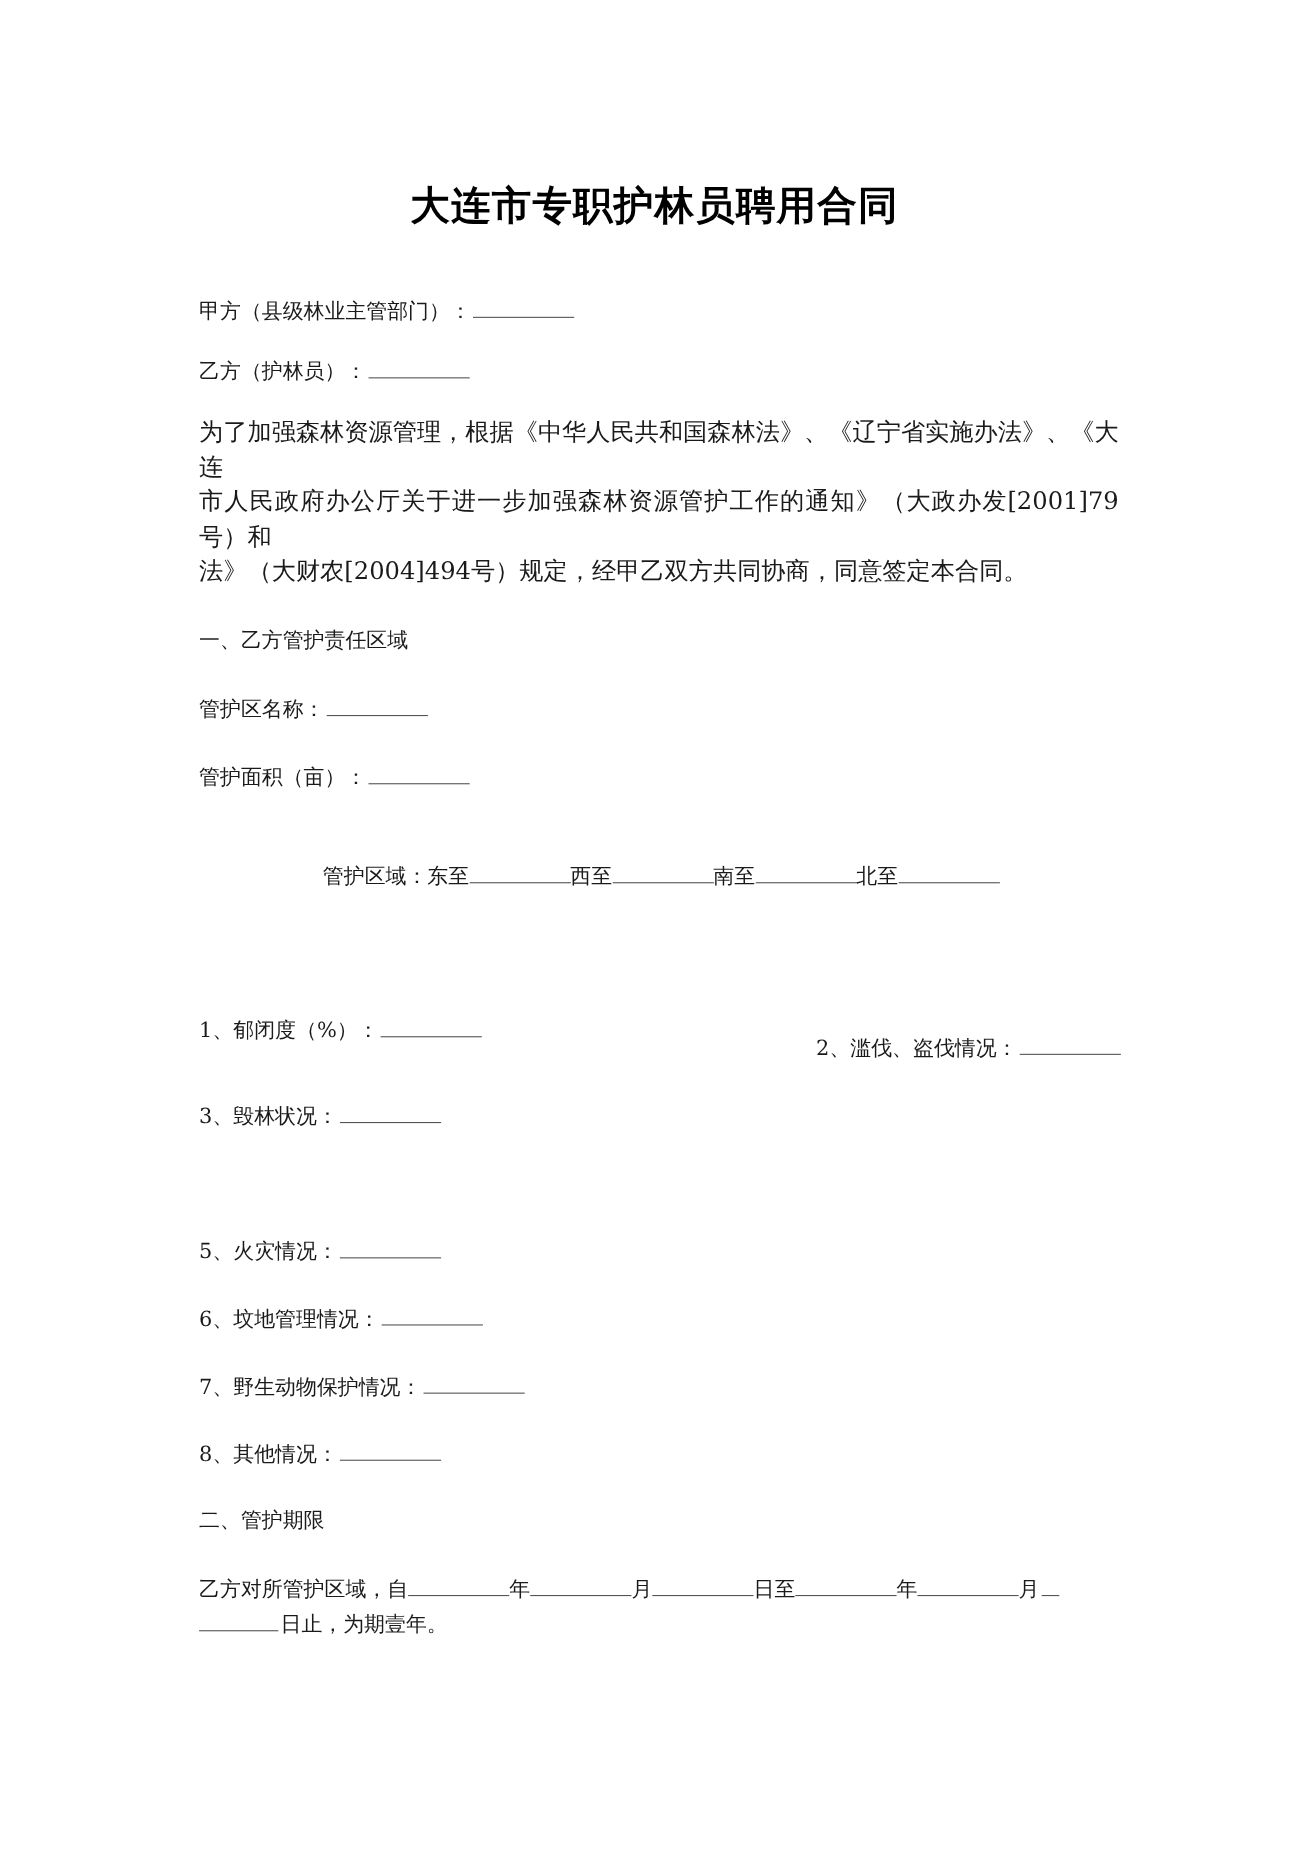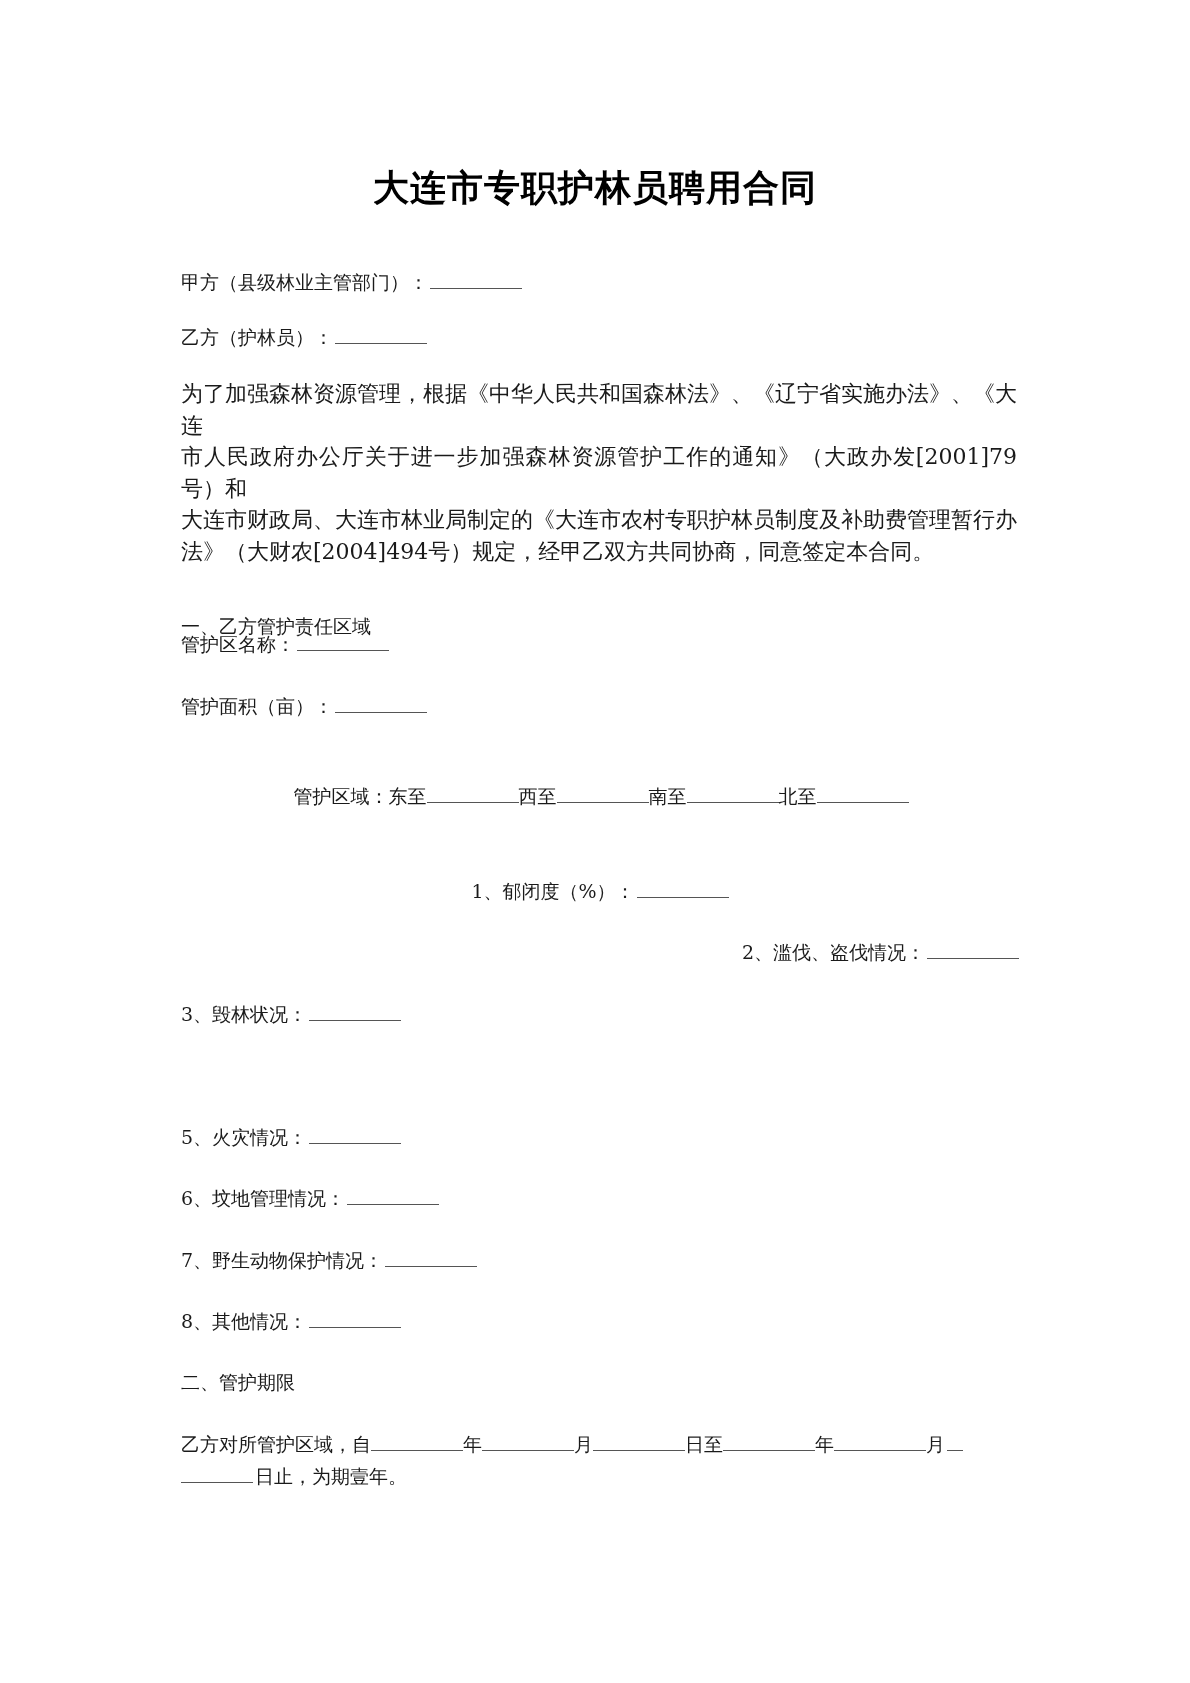--- a/index.html
+++ b/index.html
@@ -74,40 +74,39 @@
     <span>甲方（县级林业主管部门）：</span><span class="blank"></span>
   </div>
 
   <div class="line" style="top:321px;">
     <span>乙方（护林员）：</span><span class="blank"></span>
   </div>
 
   <div class="para" style="top:378px;">
     <div>为了加强森林资源管理，根据《中华人民共和国森林法》、《辽宁省实施办法》、《大连</div>
     <div>市人民政府办公厅关于进一步加强森林资源管护工作的通知》（大政办发[2001]79号）和</div>
-    <div>大连市财政局、大连市林业局制定的《大连市农村专职护林员制度及补助费管理暂行办</div>
     <div>法》（大财农[2004]494号）规定，经甲乙双方共同协商，同意签定本合同。</div>
   </div>
 
-  <div class="line" style="top:567px;margin-top:44px;">一、乙方管护责任区域</div>
+  <div class="line" style="top:567px;">一、乙方管护责任区域</div>
 
   <div class="line" style="top:628px;">
     <span>管护区名称：</span><span class="blank"></span>
   </div>
 
   <div class="line" style="top:690px;">
     <span>管护面积（亩）：</span><span class="blank"></span>
   </div>
 
   <div class="line" style="top:780px;text-align:center;">
     <span>管护区域：</span><span>东至</span><span class="blank" style="margin:0;"></span><span>西至</span><span class="blank" style="margin:0;"></span><span>南至</span><span class="blank" style="margin:0;"></span><span>北至</span><span class="blank" style="margin:0;"></span>
   </div>
 
 
-  <div class="line" style="top:875px;text-align:center;">
+  <div class="line" style="top:920px;">
     <span>1、郁闭度（%）：</span><span class="blank"></span>
   </div>
   <div class="line" style="top:936px;text-align:right;">
     <span>2、滥伐、盗伐情况：</span><span class="blank"></span>
   </div>
   <div class="line" style="top:998px;">
     <span>3、毁林状况：</span><span class="blank"></span>
   </div>
   <div class="line" style="top:1121px;">
     <span>5、火灾情况：</span><span class="blank"></span>

